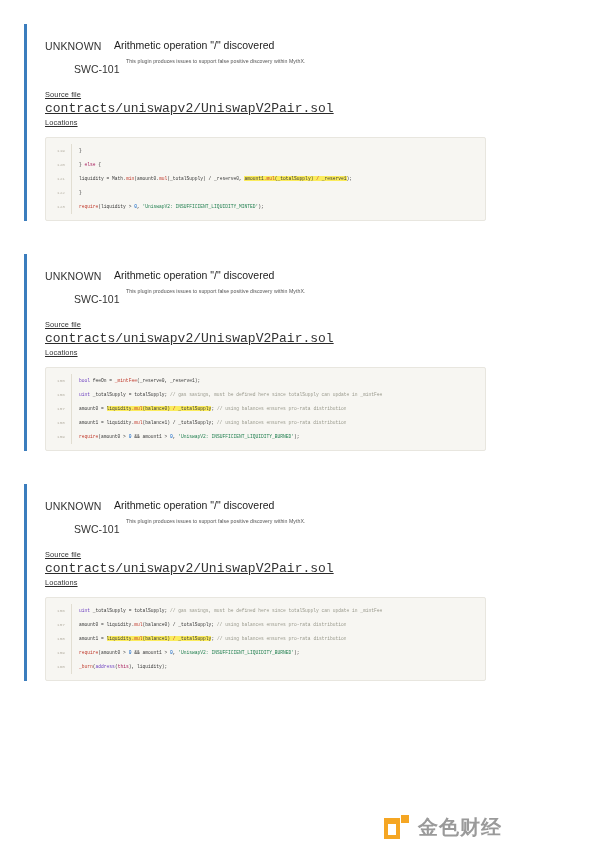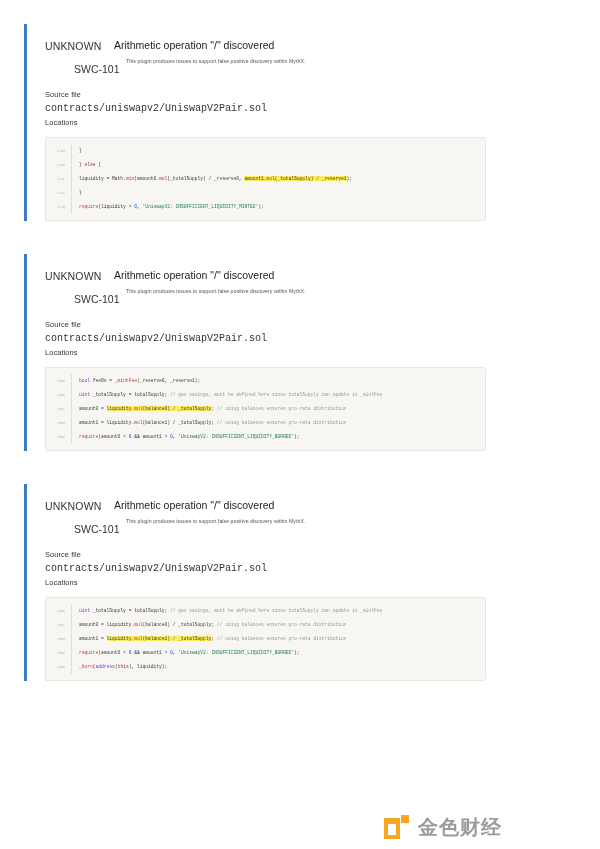--- a/index.html
+++ b/index.html
@@ -76,29 +76,30 @@
     font-size: 5.2px;
     color: #555;
     line-height: 8px;
     margin: 5px 0 0 0;
     padding-left: 12px;
     letter-spacing: .05px;
   }
 
   .meta {
     padding-top: 13px;
+    text-decoration: underline;
   }
   .meta-label {
     font-size: 7.4px;
     color: #333;
     line-height: 14px;
     letter-spacing: .1px;
   }
   .meta-value {
-    font-size: 10px;
+    font-size: 13px;
     color: #333;
     line-height: 14px;
     font-family: "Liberation Mono", monospace;
     letter-spacing: 0px;
   }
 
   
   .code-block {
     margin-top: 7px;
     margin-right: 0;

